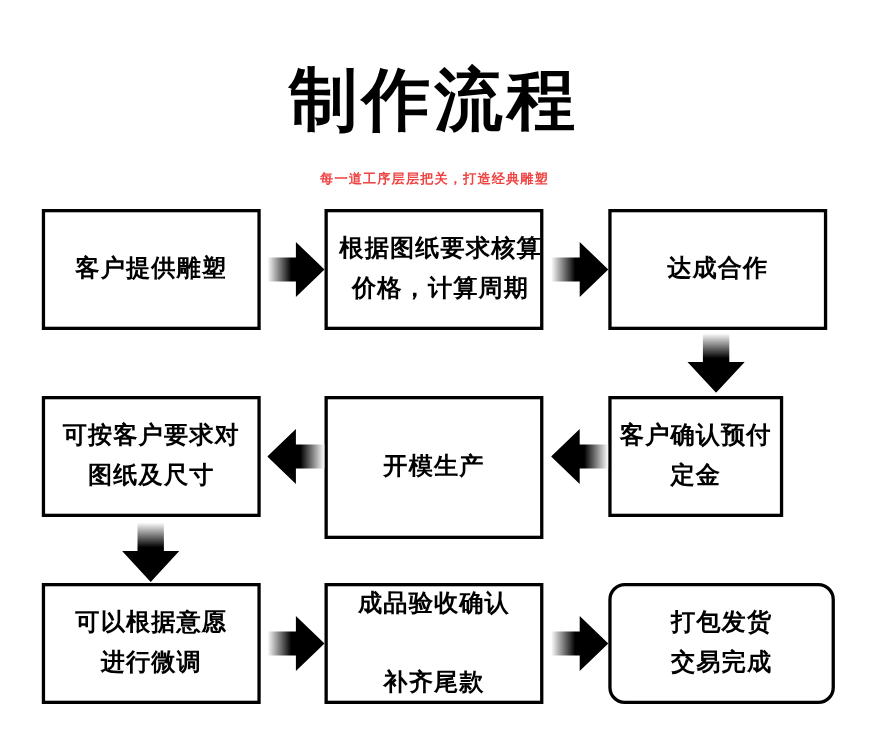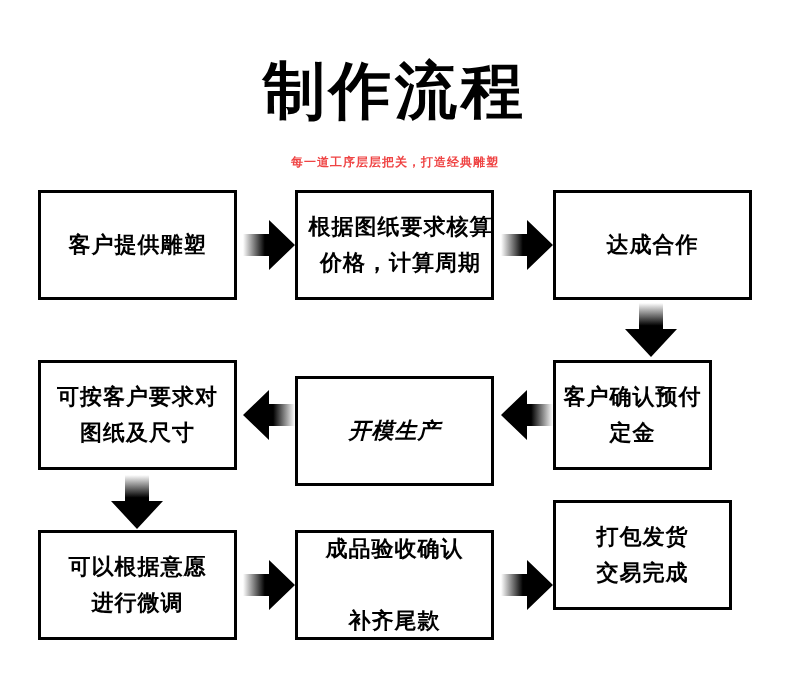--- a/index.html
+++ b/index.html
@@ -75,26 +75,26 @@
     white-space: nowrap;
     color: #000000;
   }
 
   
   .n1 { left: 38px;  top: 190px; width: 199px; height: 110px; align-items: center; }
   .n2 { left: 295px; top: 190px; width: 199px; height: 110px; padding-left: 12px; }
   .n3 { left: 553px; top: 190px; width: 199px; height: 110px; }
 
   .n4 { left: 38px;  top: 360px; width: 199px; height: 110px; }
-  .n5 { left: 295px; top: 376px; width: 199px; height: 110px; font-style: italic; }
+  .n5 { left: 295px; top: 360px; width: 199px; height: 130px; }
   .n6 { left: 553px; top: 360px; width: 159px; height: 110px; }
 
   .n7 { left: 38px;  top: 530px; width: 199px; height: 110px; }
   .n8 { left: 295px; top: 530px; width: 199px; height: 110px; gap: 36px; }
-  .n9 { left: 553px; top: 500px; width: 179px; height: 110px; }
+  .n9 { left: 553px; top: 530px; width: 206px; height: 110px; border-radius: 15px; }
 
   
   .arrow {
     position: absolute;
     line-height: 0;
   }
   .arrow svg { display: block; }
 
   .a-r1 { left: 243px; top: 217px; width: 52px; height: 56px; }
   .a-r2 { left: 501px; top: 217px; width: 52px; height: 56px; }

